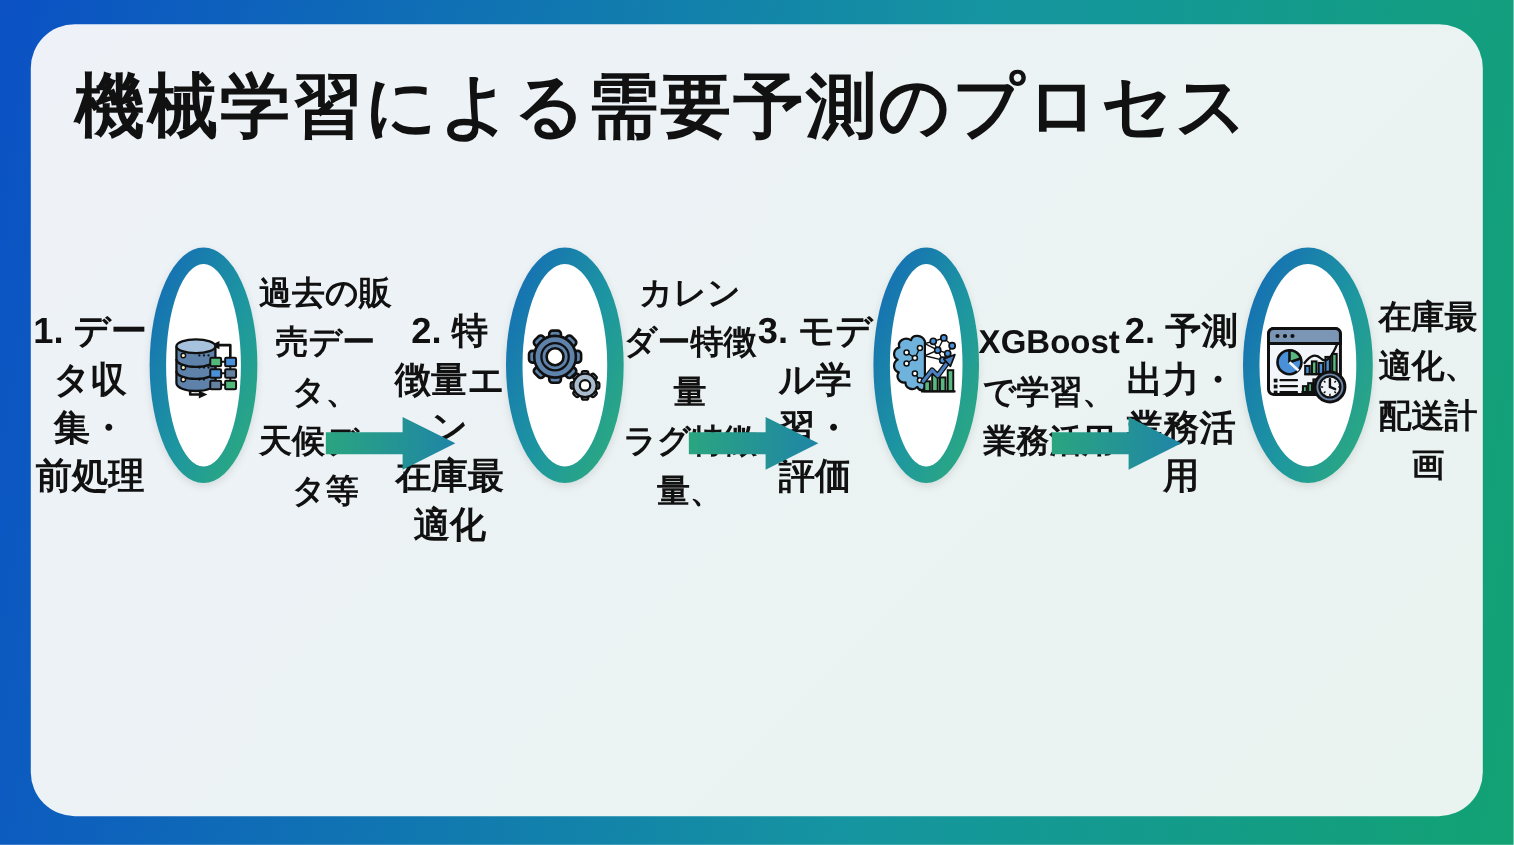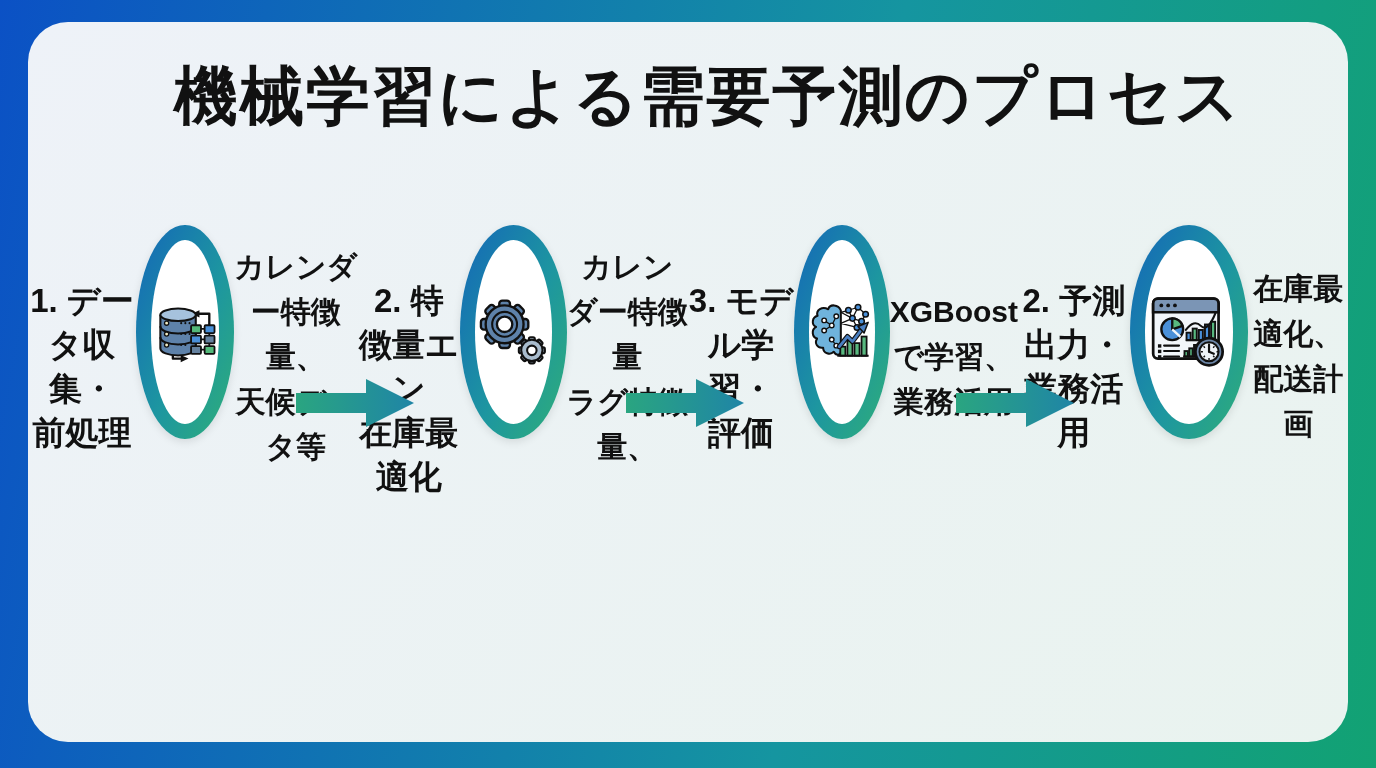--- a/index.html
+++ b/index.html
@@ -7,21 +7,21 @@
     width:1376px;height:768px;overflow:hidden;position:relative;
     font-family:"Liberation Sans","DejaVu Sans",sans-serif;
     background:linear-gradient(100deg,var(--outer-gradient-start,#0b51c5) 0%,var(--outer-gradient-mid,#1595a0) 60%,var(--outer-gradient-end,#12a273) 100%);
   }
   .card{
     position:absolute;left:28px;top:22px;width:1320px;height:720px;
     border-radius:40px;
     background:linear-gradient(135deg,var(--card-bg-start,#eef2f8) 0%,var(--card-bg-end,#e9f3ef) 100%);
   }
   .title{
-    margin:30px 0 0 0;text-align:center;
+    margin:30px 0 0 0;
     font-size:64px;font-weight:900;letter-spacing:2px;
     color:var(--text,#111);line-height:1.4;padding-left:40px;
   }
   .steps{display:flex;margin-top:40px;}
   .step{width:330px;display:flex;flex-direction:row;align-items:center;}
   .step-heading{
     font-size:33px;font-weight:800;line-height:44px;height:92px;
     text-align:center;color:var(--text,#111);
   }
   .step-heading span{display:block;}
@@ -94,21 +94,21 @@
               <rect x="103" y="52" width="19" height="15" rx="2" fill="#4a90d9"></rect>
               <rect x="77" y="72" width="19" height="15" rx="2" fill="#4a90d9"></rect>
               <rect x="103" y="72" width="19" height="15" rx="2" fill="#64819f"></rect>
               <rect x="77" y="92" width="19" height="15" rx="2" fill="#64819f"></rect>
               <rect x="103" y="92" width="19" height="15" rx="2" fill="#53b97a"></rect>
             </g>
           </svg>
         </div>
       </div>
       <div class="step-desc">
-        <span>カレンダー特徴量、</span>
+        <span>過去の販売データ、</span>
         <span>天候データ等</span>
       </div>
     </div>
 
     <div class="step">
       <div class="step-heading">
         <span>2. 特徴量エン</span>
         <span>在庫最適化</span>
       </div>
       <div class="circle">

